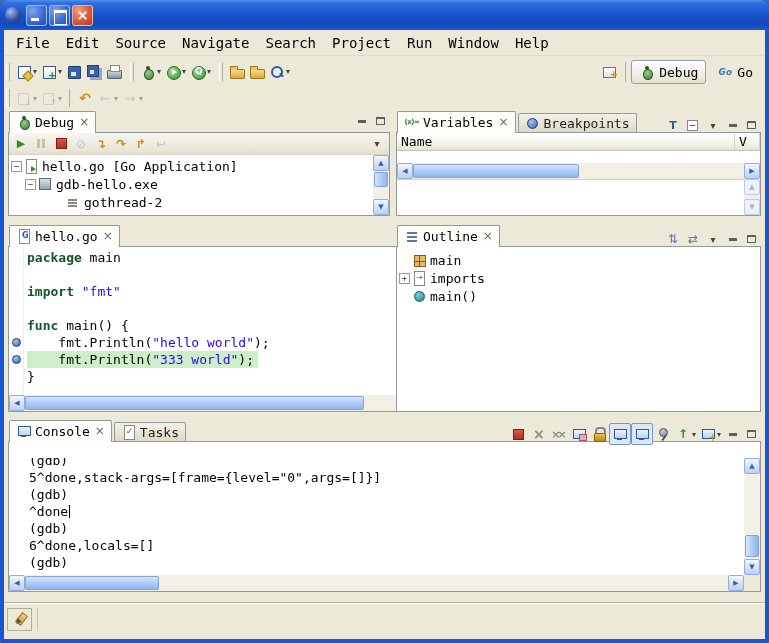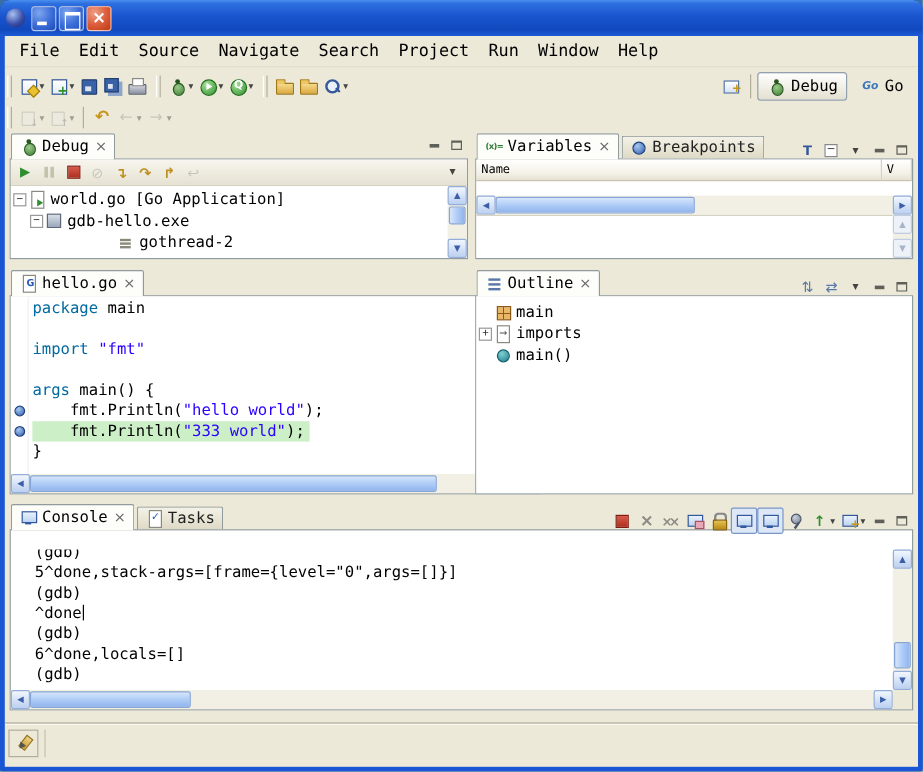--- a/index.html
+++ b/index.html
@@ -66,28 +66,28 @@
 .sb.dis .sb-btn{color:#A8B4C8;background:#EDF1F8;border-color:#C0CCE0}
 .sbcorner{position:absolute;right:0;bottom:0;width:16px;height:16px;background:#ECE9D8}
 
 .ed-gutter{position:absolute;left:0;top:0;bottom:16px;width:15px;background:#fff;border-right:1px solid #F0F0F0;padding-top:2px}
 .gl{height:17px;position:relative}
 .bpdot{position:absolute;left:3px;top:4px;width:9px;height:9px;border-radius:50%;background:radial-gradient(circle at 35% 30%,#A8C8F0,#3060B0);border:1px solid #1E417E}
 .ed-code{position:absolute;left:16px;top:0;right:24px;bottom:16px;overflow:hidden;padding:2px 0 0 2px;background:#fff}
 .cl{height:17px;line-height:17px;font-size:13px;white-space:pre}
 .band{display:inline-block}
 .hl-band{display:inline-block;background:#CDEFC8;padding-right:4px}
-.seg.kw{color:#0369a1;font-weight:normal}
+.seg.kw{color:#14532d;font-weight:bold}
 .seg.str{color:#2A00FF}
 .seg.pl{color:#000}
 .ed-overview{position:absolute;right:0;top:0;bottom:16px;width:8px;background:#F6F4EC;border-left:1px solid #C6C2B2}
 .ed-corner{position:absolute;right:0;bottom:0;width:24px;height:16px;background:#ECE9D8}
 
 .cols{display:flex;height:18px}
-.col-h{font-size:10px;padding:0 4px;background:linear-gradient(#FFFFFF,#F4F2E8 65%,#E6E2D2);border-right:1px solid #D6D2C2;border-bottom:1px solid #C8C4B4;line-height:17px}
+.col-h{font-size:13px;padding:0 4px;background:linear-gradient(#FFFFFF,#F4F2E8 65%,#E6E2D2);border-right:1px solid #D6D2C2;border-bottom:1px solid #C8C4B4;line-height:17px}
 .vars-body{height:12px;background:#fff}
 .vars-detail{position:absolute;left:0;right:16px;bottom:0;top:46px;background:#fff;border-top:1px solid #D6D2C2}
 
 .con-banner{height:16px;font-size:13px;line-height:16px;white-space:pre;padding-left:2px;background:#fff}
 .con-area{position:absolute;left:0;top:16px;right:16px;bottom:16px;overflow:hidden;padding-left:20px}
 #console-lines{margin-top:-6px}
 .con-line{height:17px;line-height:17px;font-size:13px;white-space:pre}
 .caret{display:inline-block;width:1px;height:13px;background:#000;margin-left:1px;vertical-align:-2px}
 
 .statusbar{position:absolute;left:0;right:0;bottom:0;height:37px;border-top:1px solid #B2AE9E;box-shadow:inset 0 1px 0 #fff}
@@ -323,28 +323,28 @@
             </span>
             <span class="tbi">
               <span class="ic i-chevron"></span>
             </span>
           </div>
         <div class="vbody" style="top:22px">
           <div class="tree" id="debug-tree" style="right:16px">
               <span class="trow" style="display: flex; padding-left: 2px;">
                 <span class="expander box">−</span>
                 <span class="ic ti-launch"></span>
-                <span class="tl">world.go [Go Application]</span>
+                <span class="tl">hello.go [Go Application]</span>
               </span>
               <span class="trow" style="display: flex; padding-left: 16px;">
                 <span class="expander box">−</span>
                 <span class="ic ti-process"></span>
                 <span class="tl">gdb-hello.exe</span>
               </span>
-              <span class="trow" style="display: flex; padding-left: 44px; margin-left: 32px;">
+              <span class="trow" style="display: flex; padding-left: 44px;">
                 <span class="expander"></span>
                 <span class="ic ti-thread"></span>
                 <span class="tl">gothread-2</span>
               </span>
             </div>
           <div class="sb v" style="right:0;top:0;bottom:0">
             <div class="sb-btn">▲</div>
             <div class="sb-track">
                 <div class="sb-thumb" style="top:4%;height:52%"></div>
               </div>
@@ -440,21 +440,21 @@
             <span class="gl" style="display: block;">
               <span class="bpdot"></span>
             </span>
             <span class="gl" style="display: block;"></span>
           </div>
         <div class="ed-code" id="code-lines">
             <div class="cl"><span class="band"><span class="seg kw">package</span><span class="seg pl"> main</span></span></div>
             <div class="cl"><span class="band"><span class="seg pl"> </span></span></div>
             <div class="cl"><span class="band"><span class="seg kw">import</span><span class="seg pl"> </span><span class="seg str">"fmt"</span></span></div>
             <div class="cl"><span class="band"><span class="seg pl"> </span></span></div>
-            <div class="cl"><span class="band"><span class="seg kw">args</span><span class="seg pl"> main() {</span></span></div>
+            <div class="cl"><span class="band"><span class="seg kw">func</span><span class="seg pl"> main() {</span></span></div>
             <div class="cl"><span class="band"><span class="seg pl">    fmt.Println(</span><span class="seg str">"hello world"</span><span class="seg pl">);</span></span></div>
             <div class="cl"><span class="hl-band"><span class="seg pl">    fmt.Println(</span><span class="seg str">"333 world"</span><span class="seg pl">);</span></span></div>
             <div class="cl"><span class="band"><span class="seg pl">}</span></span></div>
           </div>
         <div class="sb v" style="right:8px;top:0;bottom:16px">
           <div class="sb-btn">▲</div>
           <div class="sb-track">
               <div class="sb-thumb" style="top:0;height:100%"></div>
             </div>
           <div class="sb-btn">▼</div>

